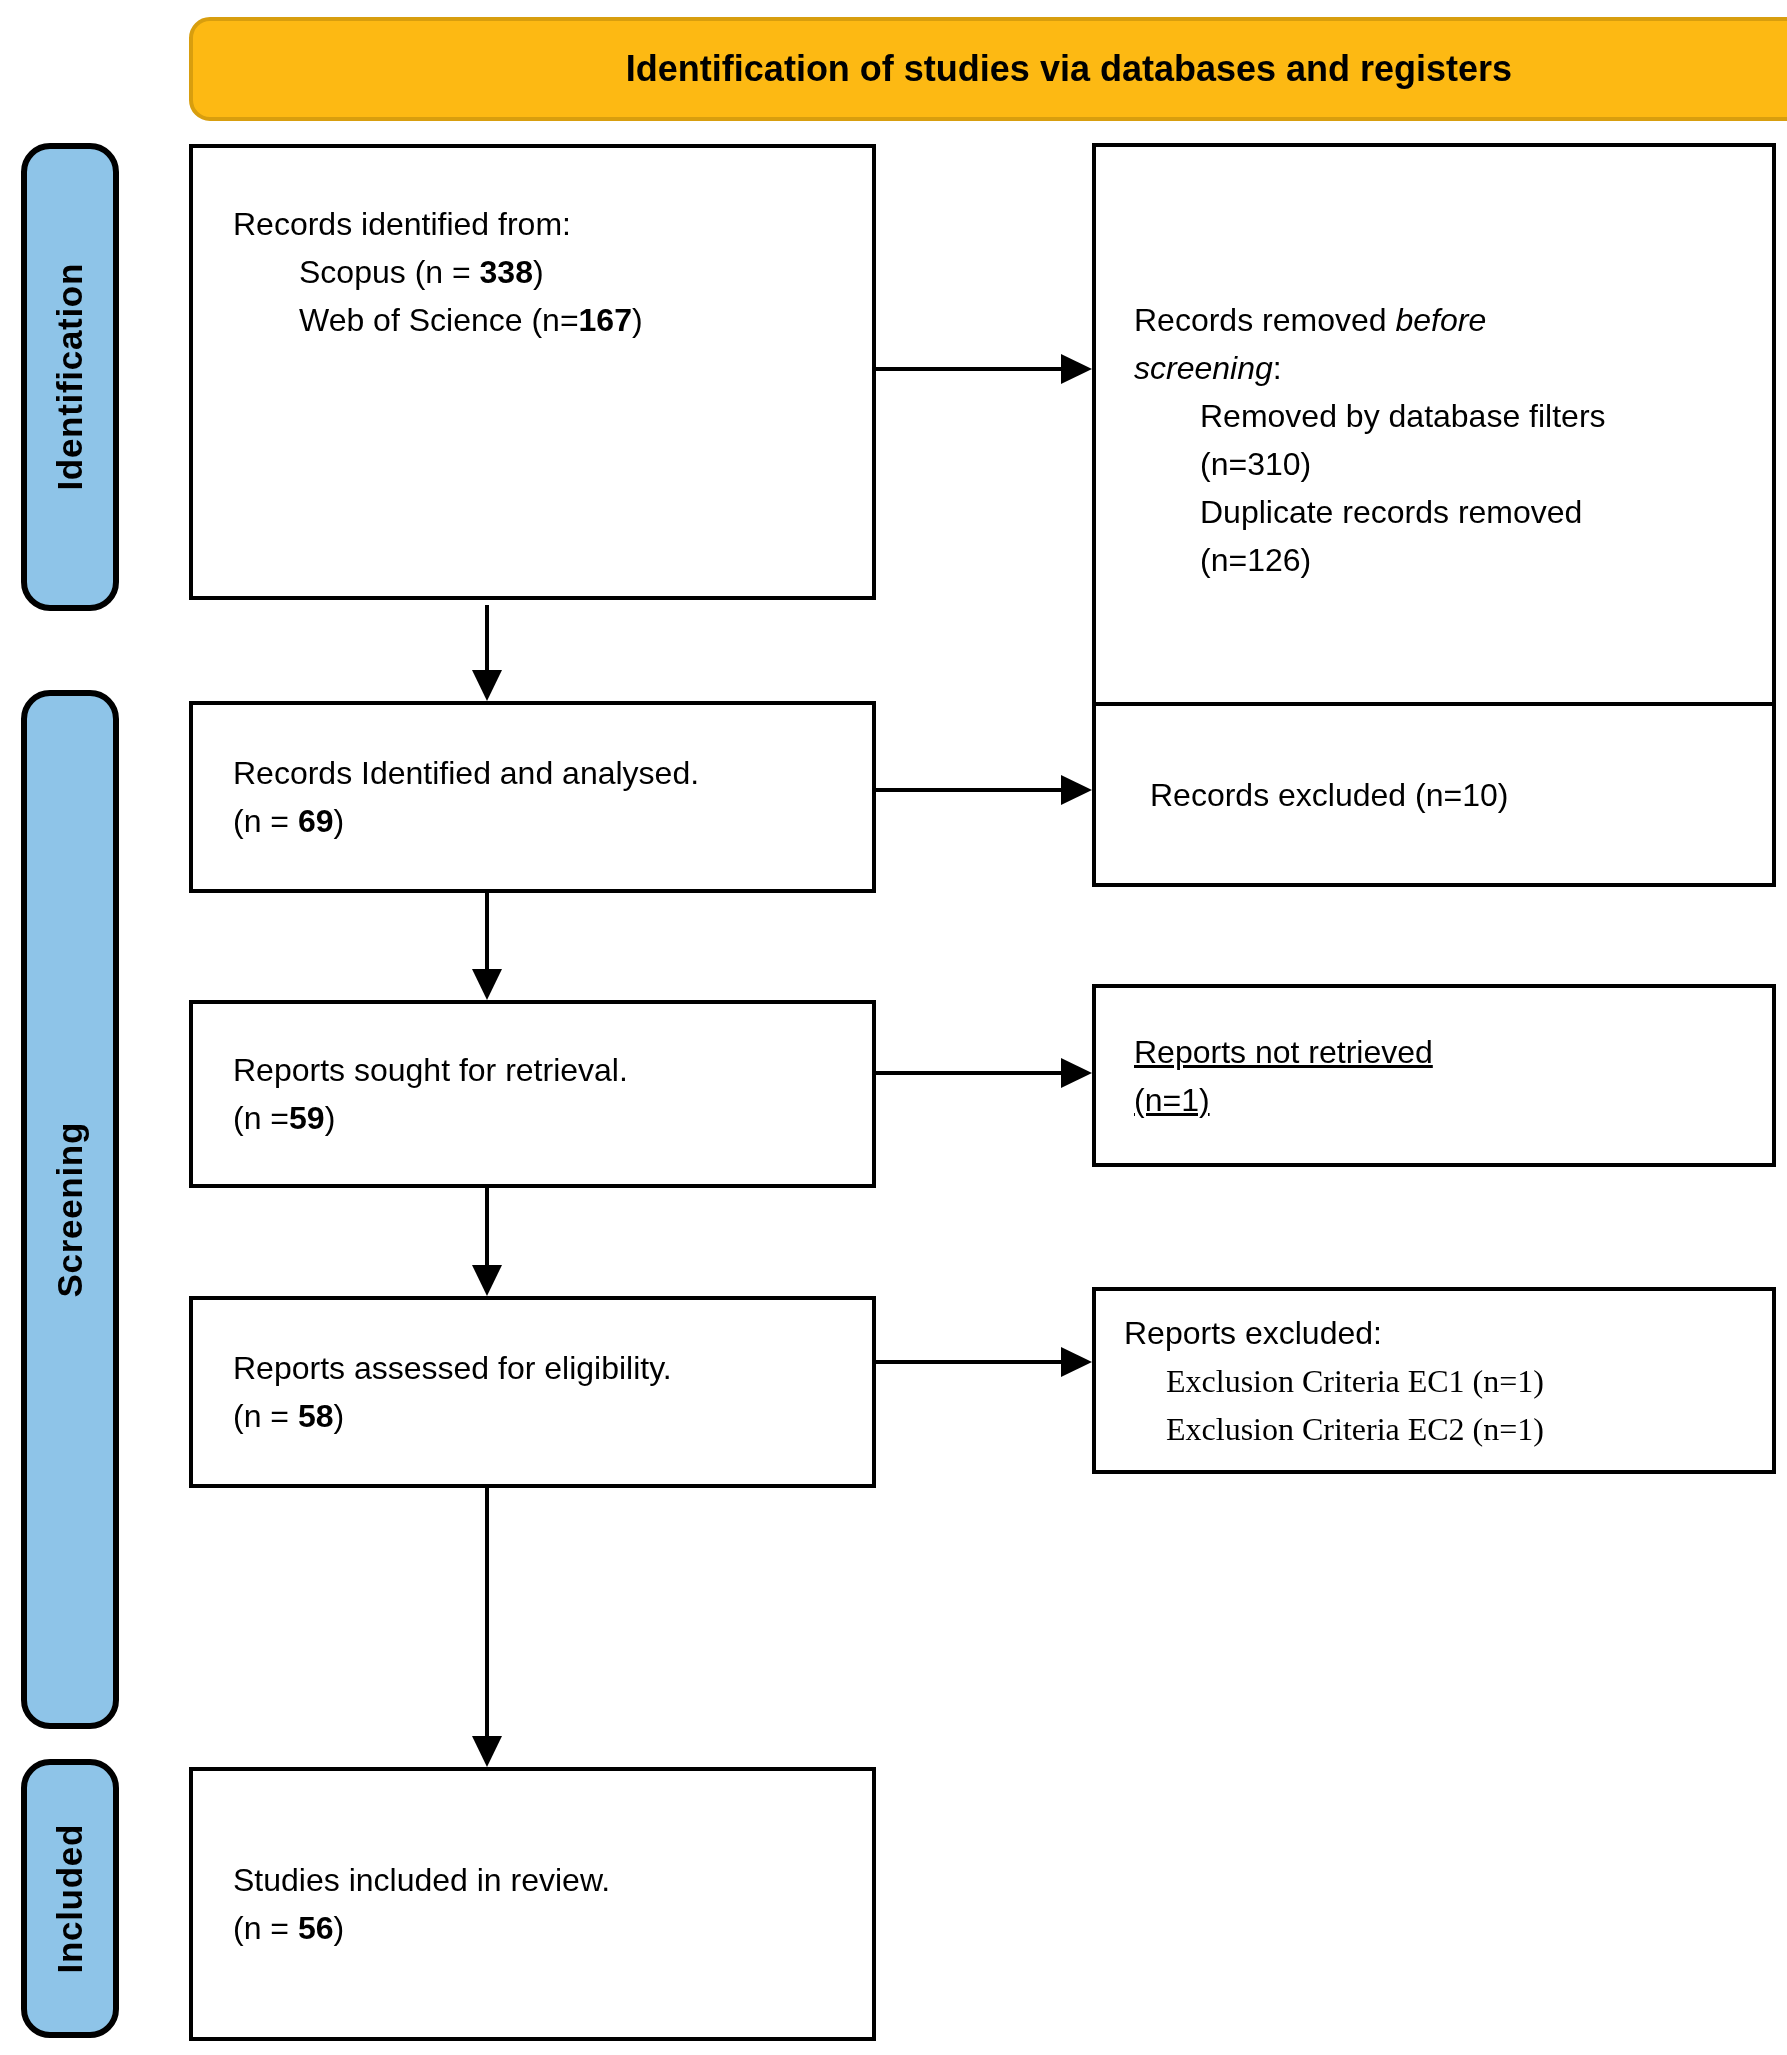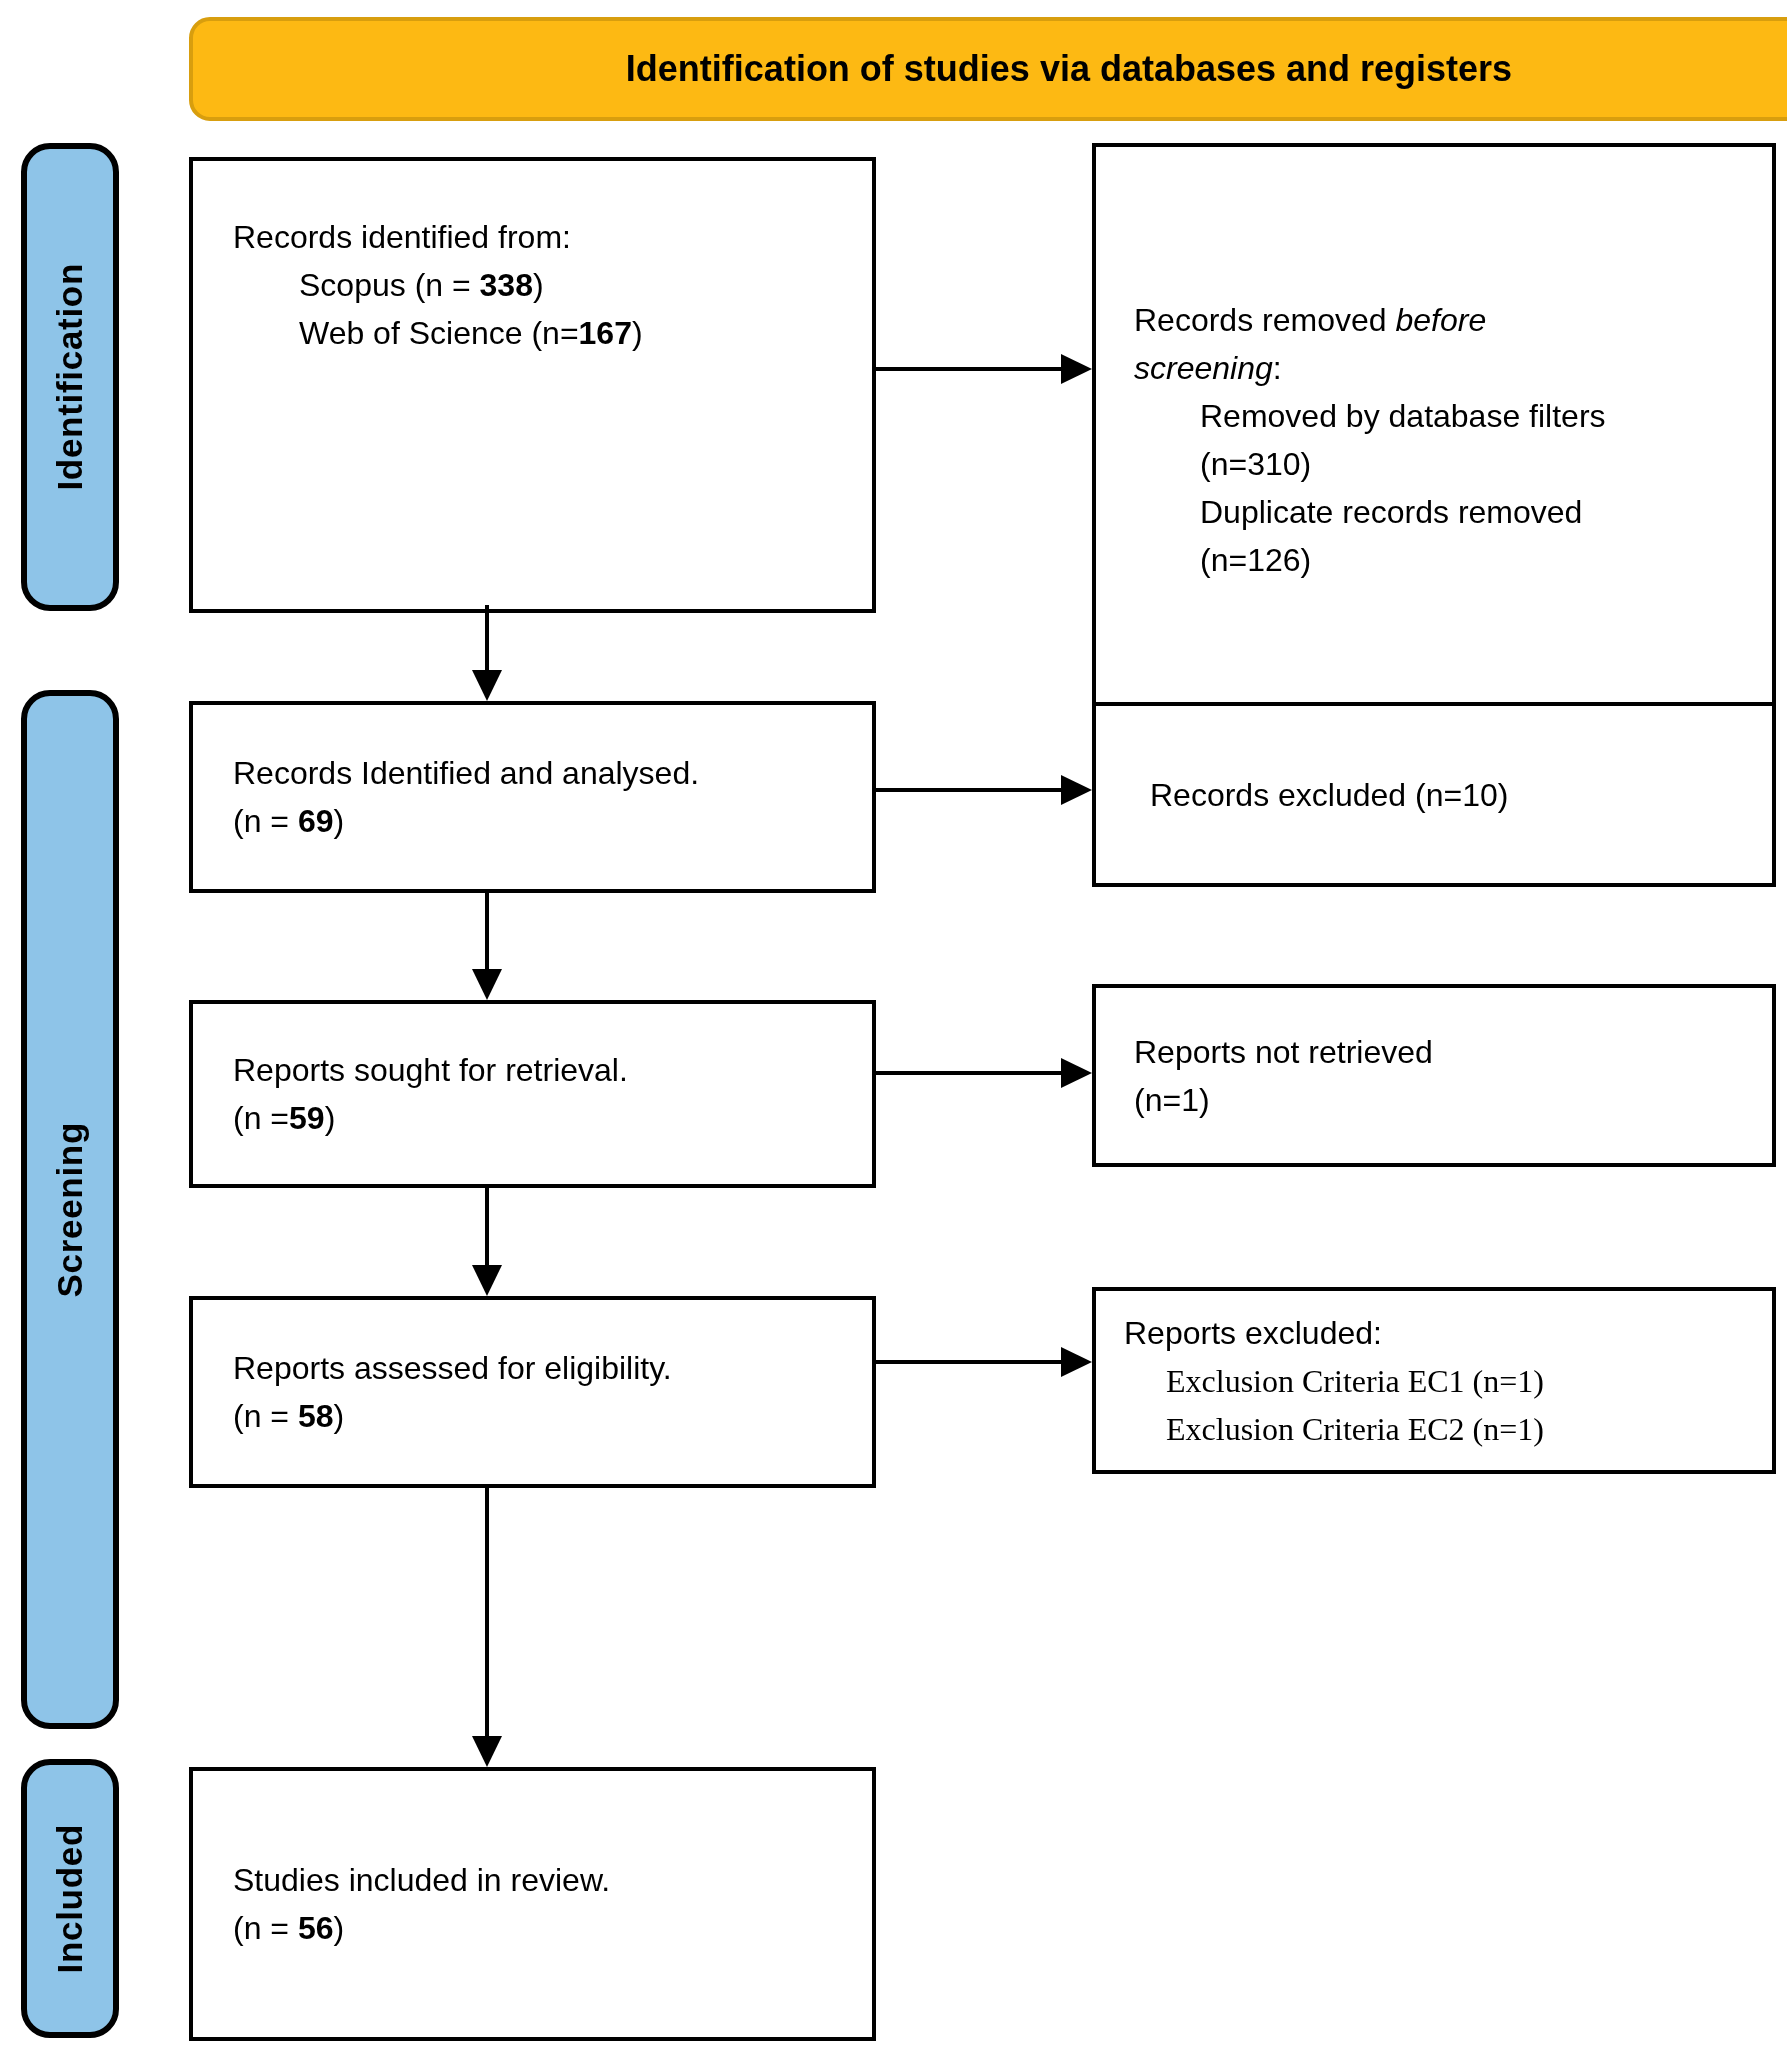--- a/index.html
+++ b/index.html
@@ -60,26 +60,26 @@
     font-size:32px;line-height:48px;
     padding:14px 21px 14px 40px;
   }
   .box .line{white-space:pre-wrap;}
   .box .indent{padding-left:66px;}
   .box .indent-sm{padding-left:42px;font-family:Liberation Serif, serif;}
   .box .spacer{height:48px;}
   .b{font-weight:bold;}
   .i{font-style:italic;}
 
-  .box-records-identified{left:189px;top:157px;width:687px;height:456px;justify-content:flex-start;padding-top:52px;}
+  .box-records-identified{left:189px;top:144px;width:687px;height:456px;justify-content:flex-start;padding-top:52px;}
   .box-records-removed{left:1092px;top:143px;width:684px;height:594px;padding-left:38px;}
   .box-records-analysed{left:189px;top:701px;width:687px;height:192px;}
   .box-records-excluded{left:1092px;top:702px;width:684px;height:185px;padding-left:54px;}
   .box-reports-sought{left:189px;top:1000px;width:687px;height:188px;}
-  .box-reports-not-retrieved{left:1092px;top:984px;width:684px;height:183px;padding-left:38px;}
+  .box-reports-not-retrieved{left:1092px;top:984px;width:684px;height:183px;padding-left:38px;text-decoration:underline;}
   .box-reports-assessed{left:189px;top:1296px;width:687px;height:192px;}
   .box-reports-excluded{left:1092px;top:1287px;width:684px;height:187px;padding-left:28px;}
   .box-studies-included{left:189px;top:1767px;width:687px;height:274px;}
 
   
   .arrow{position:absolute;}
   .arrow .hline{position:absolute;left:0;right:31px;top:12.5px;height:4.9px;background:var(--arrow);}
   .arrow .head-right{
     position:absolute;right:0;top:0;width:0;height:0;
     border-top:15.3px solid transparent;border-bottom:15.3px solid transparent;

